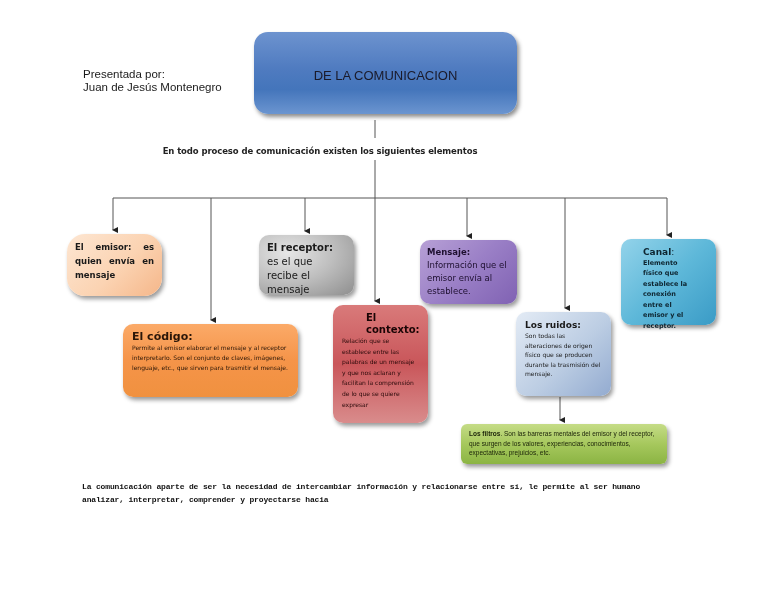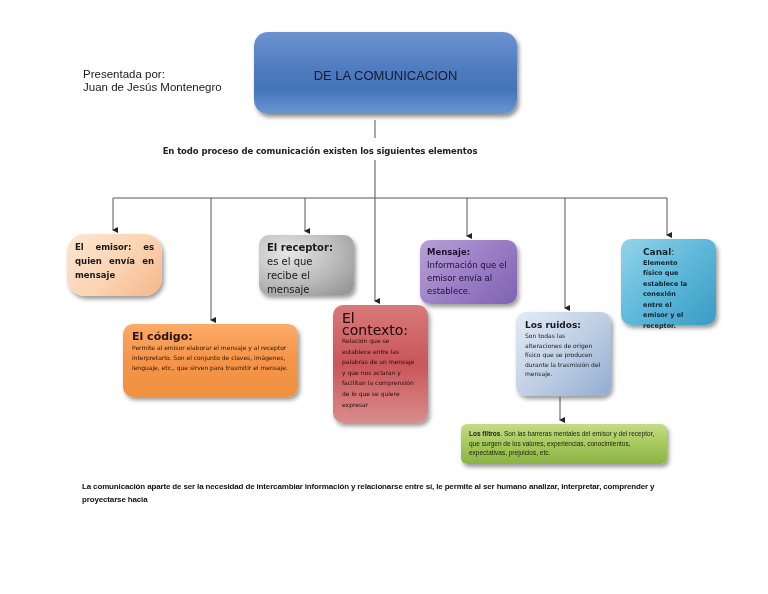--- a/index.html
+++ b/index.html
@@ -33,30 +33,30 @@
            background:linear-gradient(135deg,#93d3ea 0%,#5eb8d9 50%,#3a9bc6 100%);
            font-size:6.5px; line-height:10.5px; font-weight:bold; color:#0e2530; }
   .canal .h { font-size:9px; }
   .codigo { left:123px; top:324px; width:175px; height:73px; padding:7px 9px;
             background:linear-gradient(to bottom,#fbaa68 0%,#f59449 50%,#f0913f 100%);
             font-size:6px; line-height:10px; color:#2a1608; }
   .codigo .h { font-size:11px; font-weight:bold; line-height:12px; }
   .contexto { left:333px; top:305px; width:95px; height:118px; padding:7px 9px;
               background:linear-gradient(to bottom,#d97a7a 0%,#c9565a 50%,#d98c8c 100%);
               font-size:6px; line-height:10.6px; color:#2a0a0a; }
-  .contexto .h { font-size:14px; font-weight:normal; line-height:12px; color:#1a0505; }
+  .contexto .h { font-size:10px; font-weight:bold; line-height:12px; color:#1a0505;margin-left:24px; }
   .ruidos { left:516px; top:312px; width:95px; height:84px; padding:7px 9px;
             background:linear-gradient(135deg,#e3ebf5 0%,#bccde3 55%,#93abd0 100%);
             font-size:6px; line-height:9.6px; color:#1a1a1a; }
   .ruidos .h { font-size:9px; font-weight:bold; line-height:12px; }
   .filtros { left:461px; top:424px; width:206px; height:40px; padding:5px 8px;
              background:linear-gradient(to bottom,#c5dc87 0%,#a6c85d 50%,#8bb443 100%);
              font-family:"Liberation Sans", sans-serif; font-size:6.5px; line-height:9.5px; color:#1a2208; border-radius:6px; }
   .conclusion { left:82px; top:480px; width:590px; font-size:8px; line-height:13px; font-weight:bold;
-                font-family:Liberation Sans, sans-serif; color:#111; letter-spacing:-0.15px; }
+                font-family:Liberation Mono, monospace; color:#111; letter-spacing:-0.15px; }
   svg.lines { position:absolute; left:0; top:0; }
 </style>
 </head>
 <body>
 
 <svg class="lines" width="768" height="594">
   <defs>
     <marker id="arr" markerWidth="6" markerHeight="6" refX="3" refY="5" orient="auto" markerUnits="userSpaceOnUse">
       <path d="M0,0 L6,0 L3,6 z" fill="#222"></path>
     </marker>

